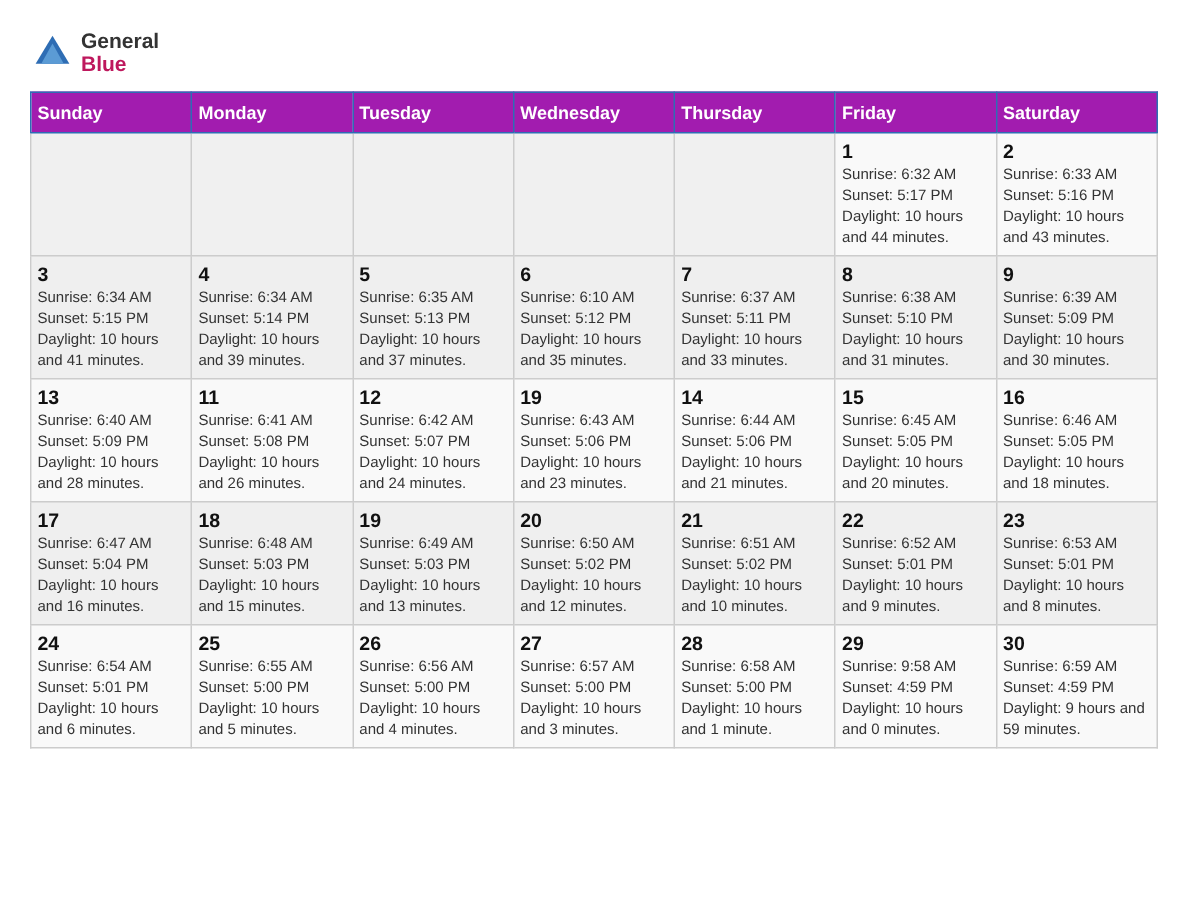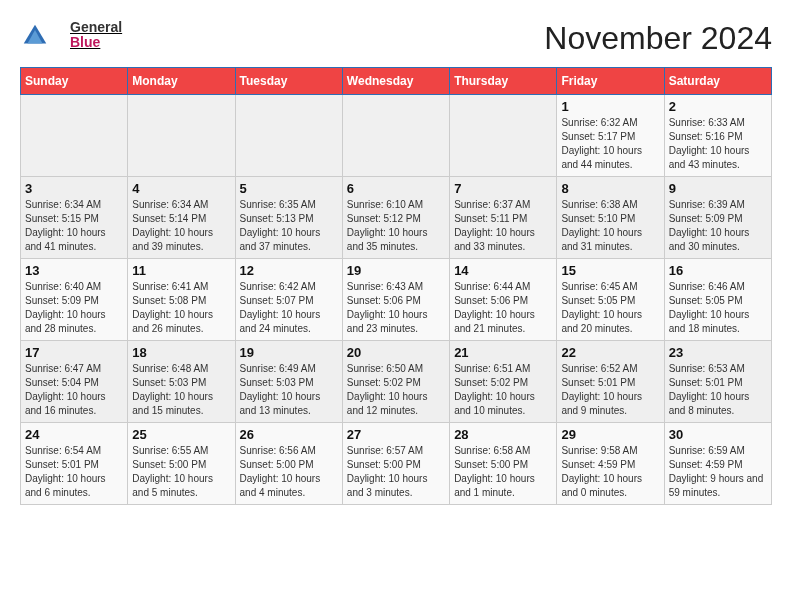--- a/index.html
+++ b/index.html
@@ -11,23 +11,22 @@
       padding: 20px;
     }
     .header-area {
       display: flex;
       justify-content: space-between;
       align-items: flex-start;
       margin-bottom: 10px;
     }
     .logo {
       display: flex;
-      align-items: flex-end;
-      gap: 20px;
-      text-decoration: underline;
+      align-items: flex-start;
+      gap: 4px;
     }
     .logo-text {
       display: flex;
       flex-direction: column;
       font-size: 14px;
       font-weight: bold;
       line-height: 1.1;
     }
     .logo-text .general { color: #333; }
     .logo-text .blue { color: #be185d; }
@@ -47,21 +46,21 @@
       font-size: 16px;
       font-weight: normal;
       color: #444;
     }
     .calendar {
       width: 100%;
       border-collapse: collapse;
       font-size: 11px;
     }
     .calendar thead tr th {
-      background: #ef4444;
+      background: #a21caf;
       color: white;
       padding: 6px 4px;
       text-align: left;
       font-size: 12px;
       font-weight: bold;
       border: 1px solid #2e6db4;
     }
     .calendar tbody tr td {
       border: 1px solid #ccc;
       vertical-align: top;
@@ -99,21 +98,20 @@
     <svg class="logo-icon" viewBox="0 0 40 40" xmlns="http://www.w3.org/2000/svg">
       <polygon points="20,5 35,30 5,30" fill="#2e6db4"></polygon>
       <polygon points="20,12 30,30 10,30" fill="#5b9bd5"></polygon>
     </svg>
     <div class="logo-text">
       <span class="general">General</span>
       <span class="blue">Blue</span>
     </div>
   </div>
   <div class="title-area">
-    <h1>November 2024</h1>
   </div>
 </div>
 
 <table class="calendar">
   <thead>
     <tr>
     <th>Sunday</th>
         <th>Monday</th>
         <th>Tuesday</th>
         <th>Wednesday</th>

